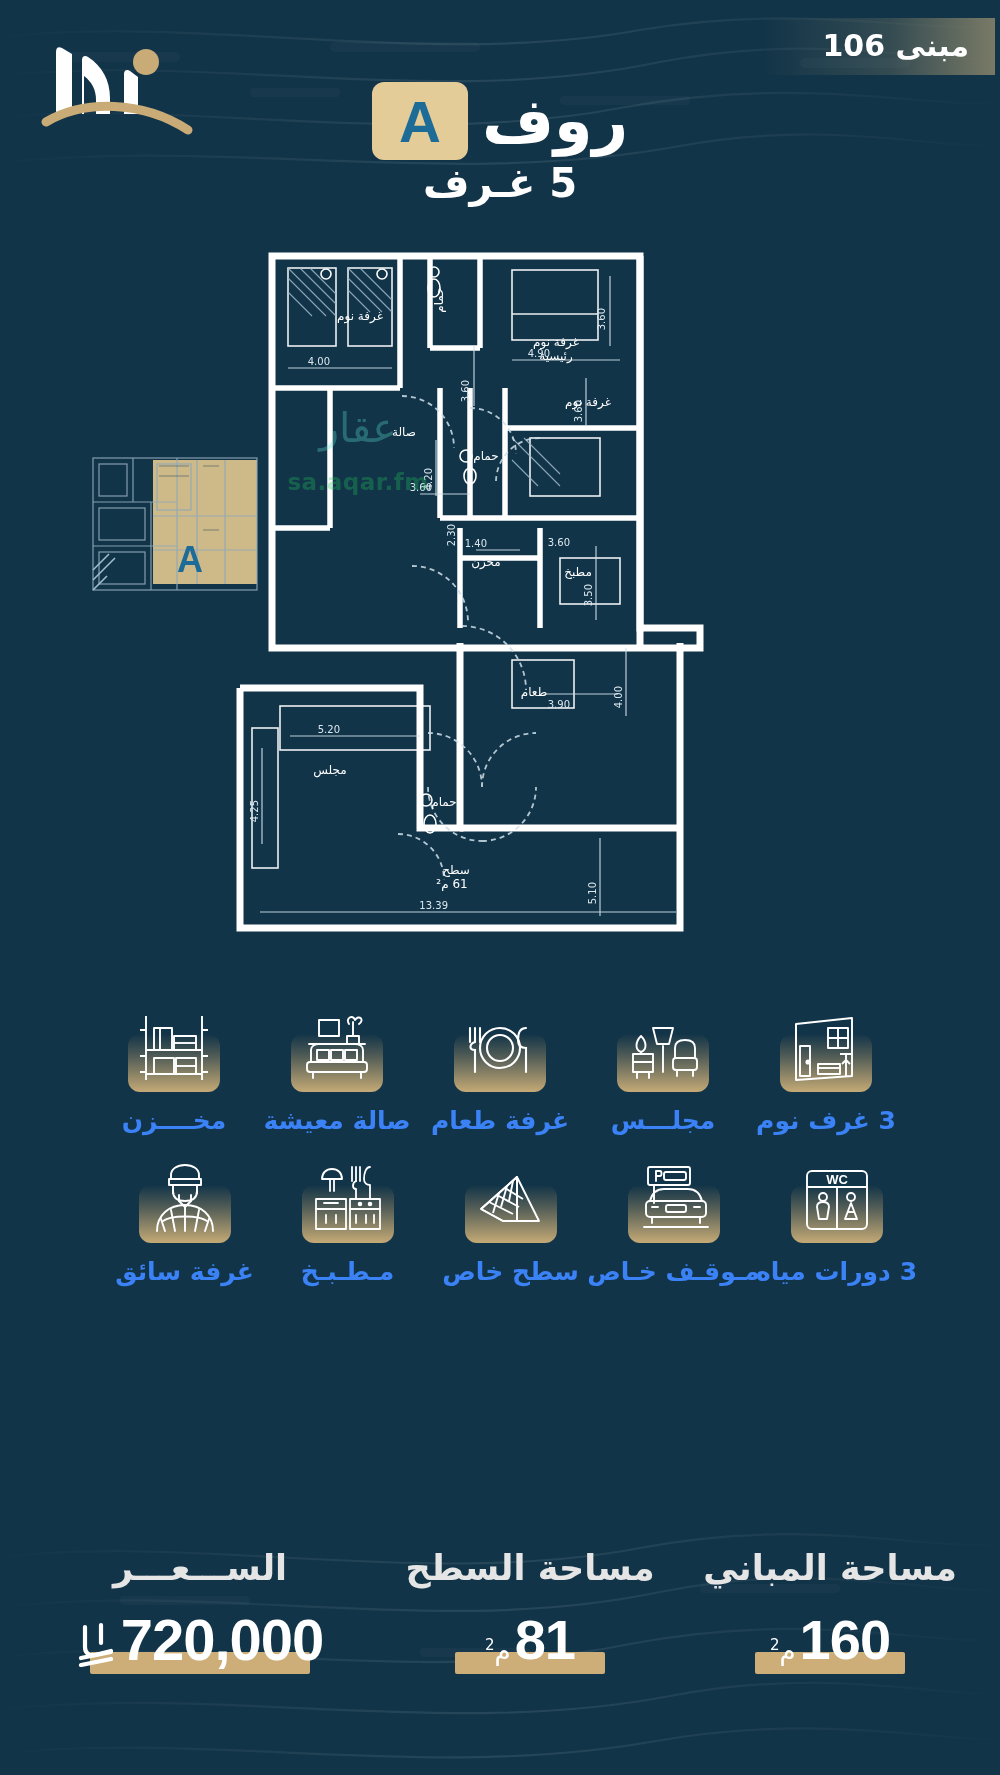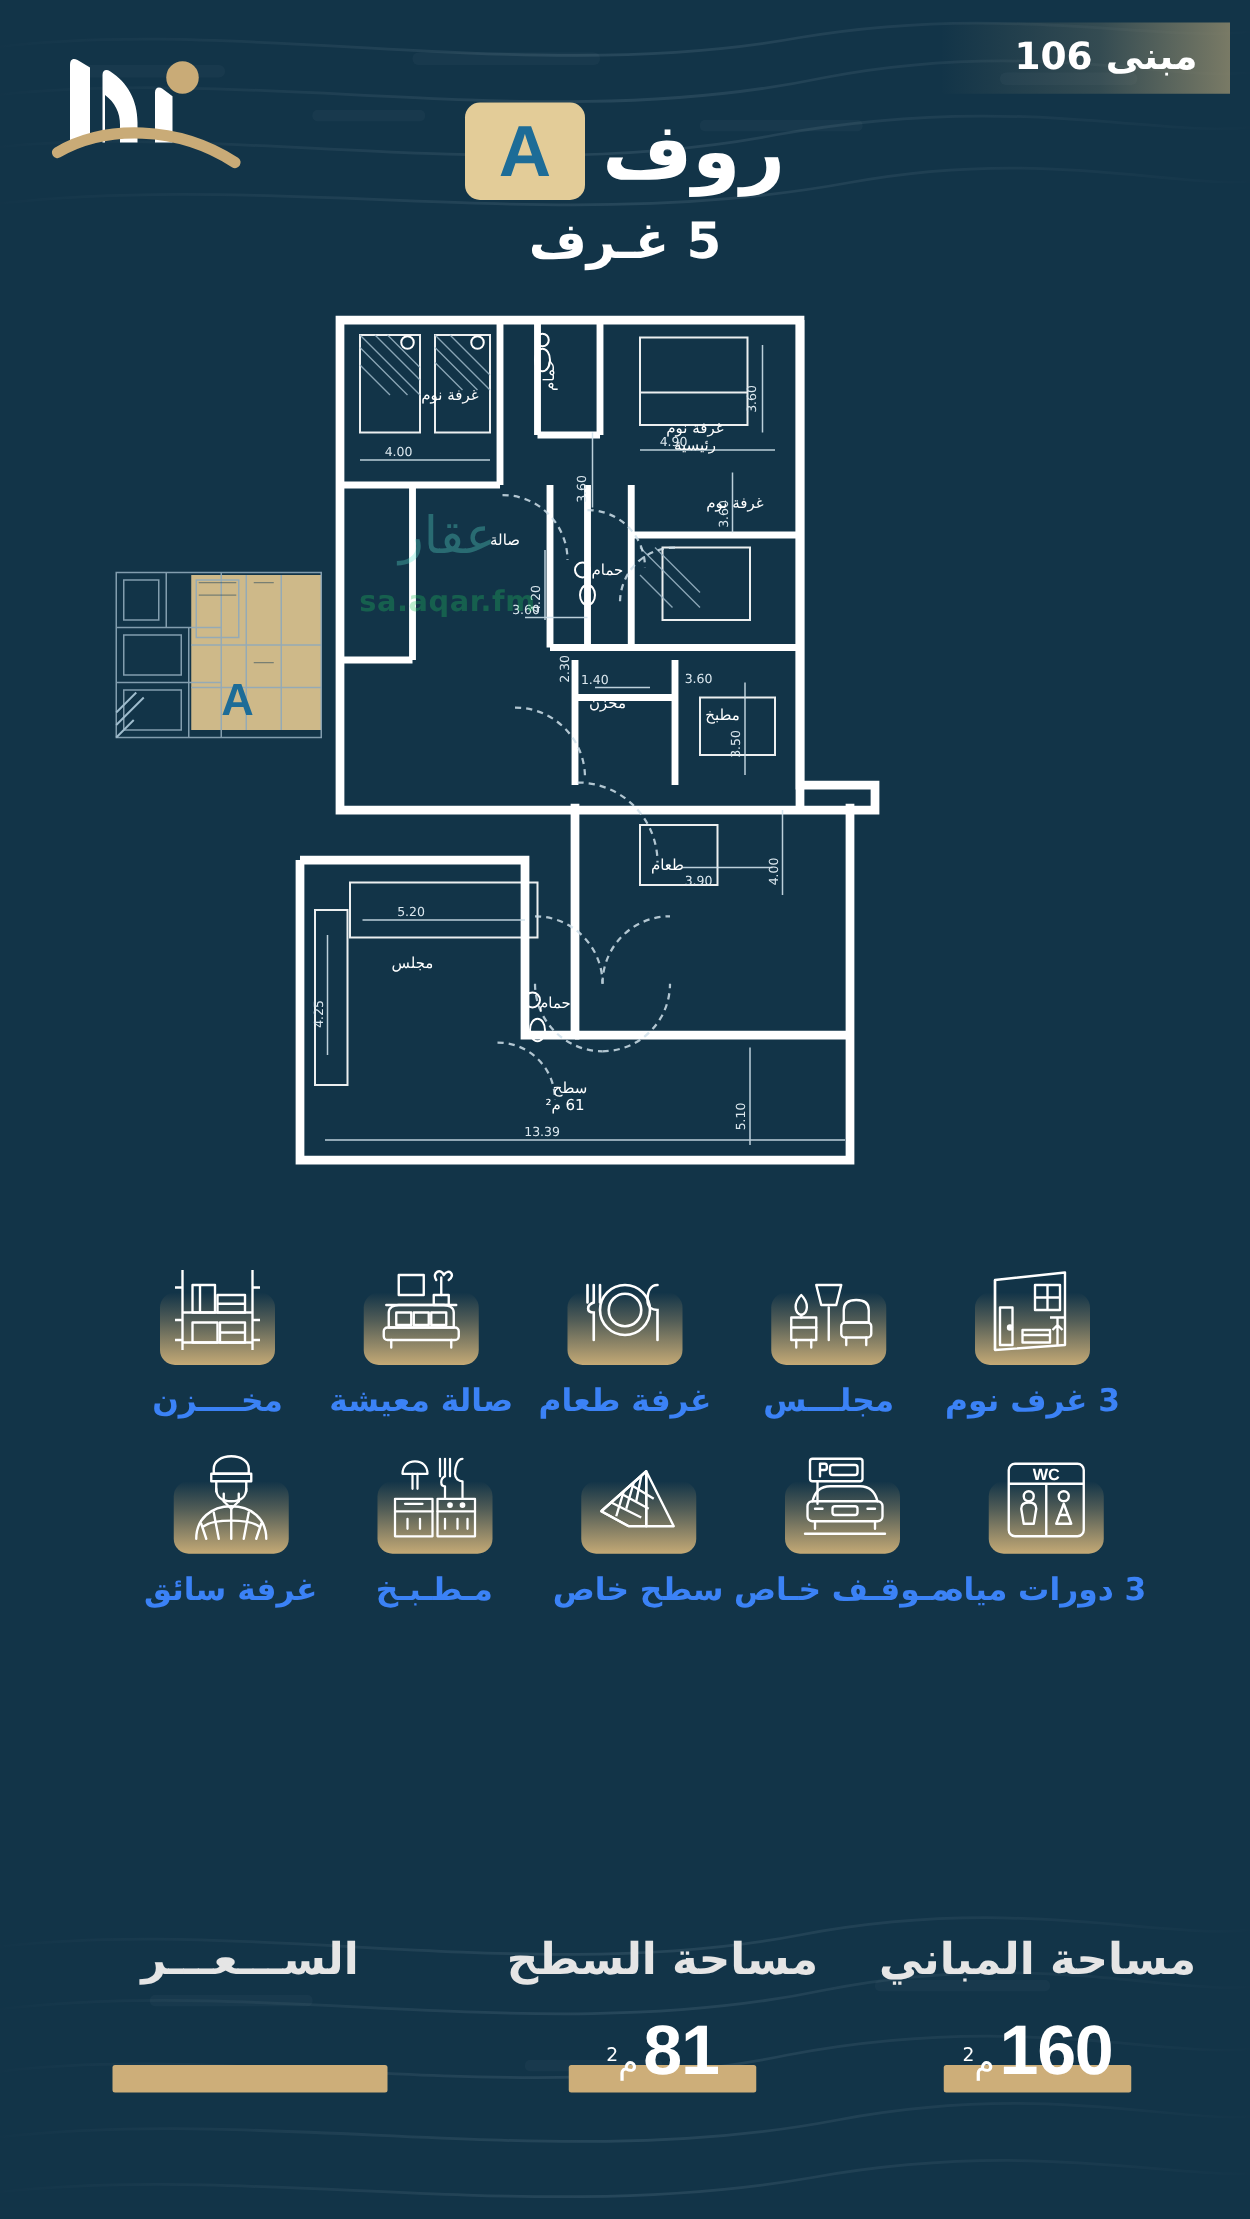--- a/index.html
+++ b/index.html
@@ -45,21 +45,21 @@
     top: 22px;
     right: auto;
     left: 38px;
     width: 170px;
     height: 120px;
   }
 
   .building-badge {
     position: absolute;
     top: 18px;
-    right: 16px;
+    right: 5px;
     padding: 10px 26px 12px 60px;
     font-size: 30px;
     font-weight: bold;
     letter-spacing: .5px;
     color: #ffffff;
     background: linear-gradient(270deg, rgba(206,180,126,.55) 0%, rgba(206,180,126,.18) 45%, rgba(18,52,72,0) 100%);
     border-radius: 4px 0 0 4px;
     direction: rtl;
     white-space: nowrap;
     text-align: center;
@@ -98,21 +98,20 @@
     display: flex;
     align-items: center;
     justify-content: center;
     font-size: 58px;
     font-weight: bold;
     color: #1d6c97;
     font-family: "Liberation Sans", sans-serif;
   }
 
   .title-sub {
-    margin-top: 10px;
     font-size: 40px;
     font-weight: bold;
     color: #ffffff;
     direction: rtl;
     letter-spacing: 2px;
   }
 
   
   .plan-area {
     position: absolute;
@@ -763,17 +762,28 @@
           <span class="stat-number">81</span>
           <span class="unit-m"><span>م</span><sup>2</sup></span>
         </div>
       </div>
     </div>
 
     <div class="stat price">
       <div class="stat-label">الســـعـــر</div>
       <div class="stat-value-wrap">
         <div class="stat-bar"></div>
+        <div class="stat-value">
+          <span class="stat-number">720,000</span>
+          <svg class="riyal-symbol" viewBox="0 0 40 46">
+            <g stroke="#ffffff" stroke-width="4.2" fill="none" stroke-linecap="round" stroke-linejoin="round">
+              <path d="M8,6 L8,26 C8,32 12,35 18,34 L34,30"></path>
+              <path d="M24,4 L24,22"></path>
+              <path d="M4,37 L34,31"></path>
+              <path d="M4,44 L34,38"></path>
+            </g>
+          </svg>
+        </div>
       </div>
     </div>
   </div>
 
 </div>
 
 </body></html>

